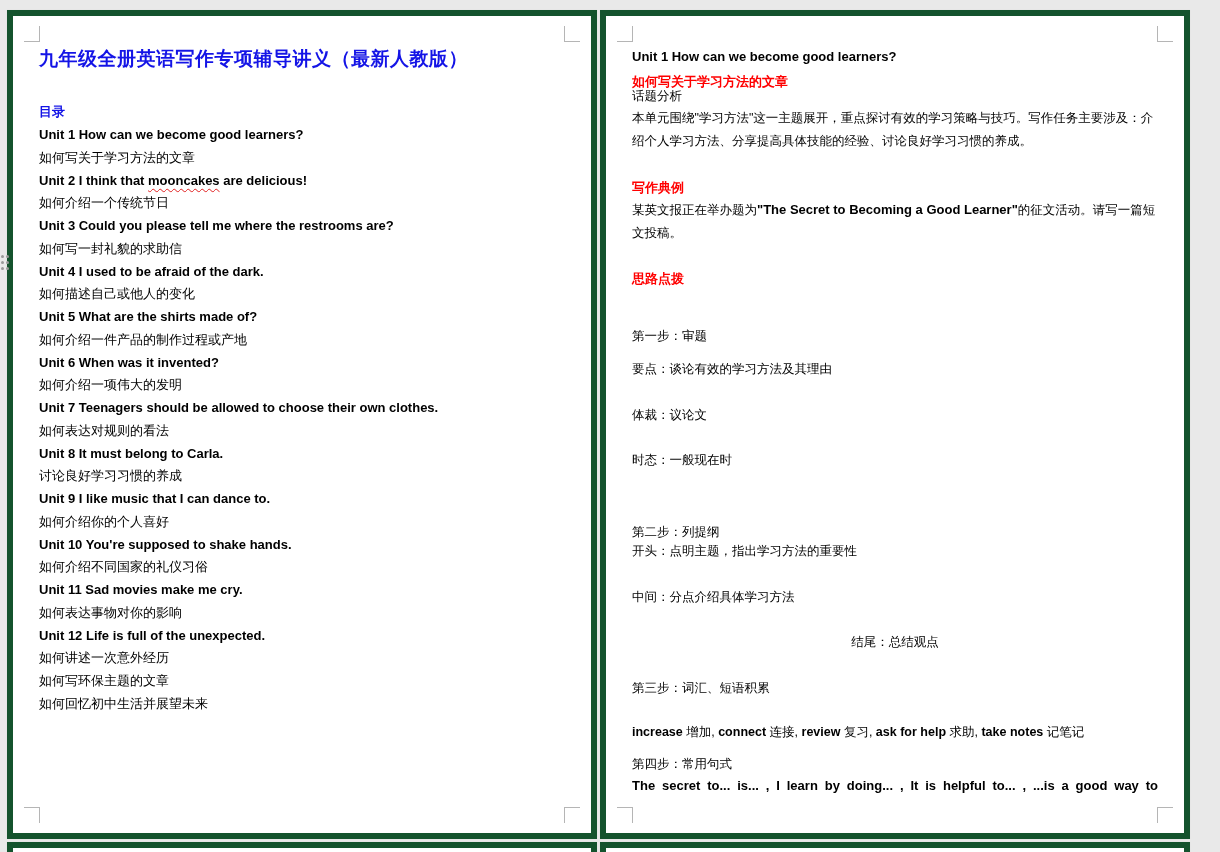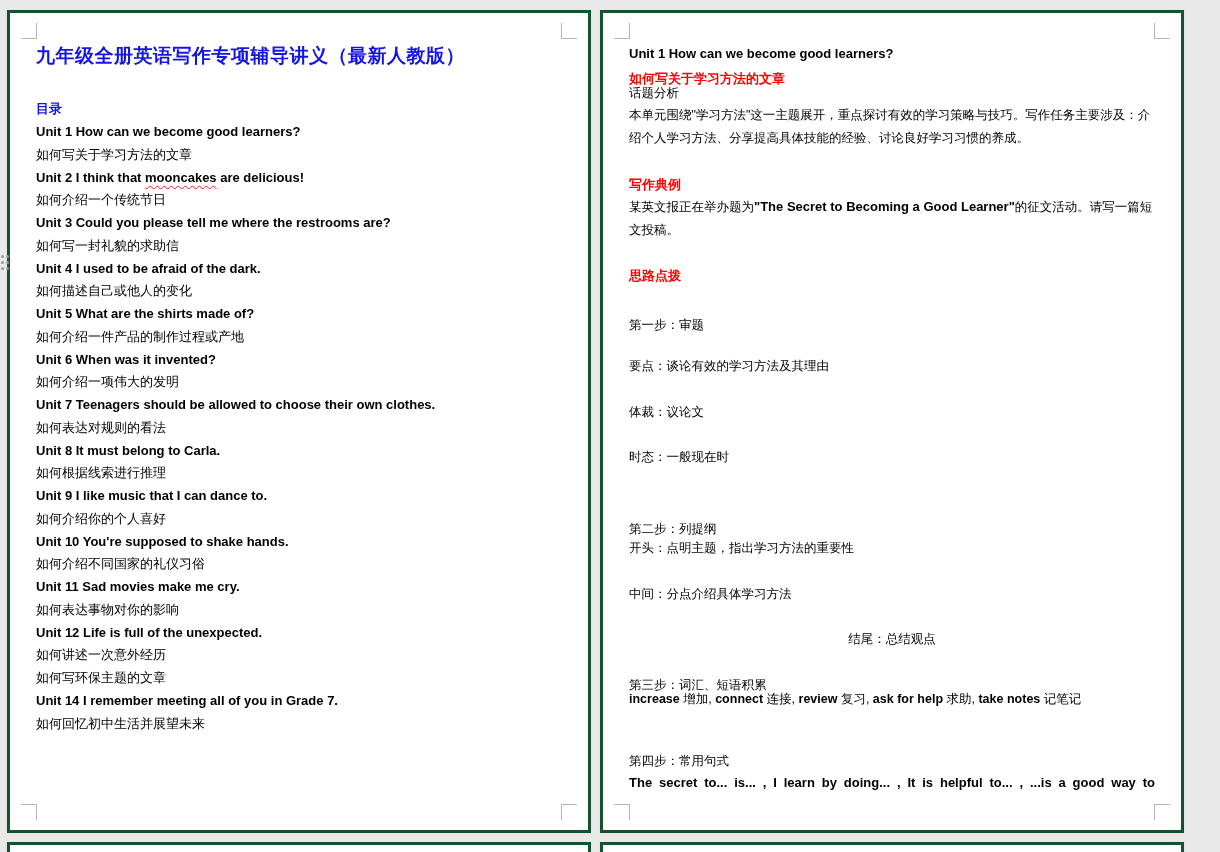--- a/index.html
+++ b/index.html
@@ -4,21 +4,21 @@
 <style>
   html, body { margin: 0; padding: 0; }
   body {
     width: 1220px; height: 852px; overflow: hidden; position: relative;
     background: #e9e9e9;
     font-family: "Liberation Sans", "DejaVu Sans", sans-serif;
     color: #000;
   }
   .page {
     position: absolute; background: #fff;
-    border: 3px solid #14532d;
+    border: 6px solid #14532d;
     box-shadow: 0 0 1px rgba(0,0,0,0.08);
     overflow: hidden;
   }
   #page1 { left: 7px; top: 10px; width: 578px; height: 817px; }
   #page2 { left: 600px; top: 10px; width: 578px; height: 817px; }
   #page3 { left: 7px; top: 842px; width: 578px; height: 40px; }
   #page4 { left: 600px; top: 842px; width: 578px; height: 40px; }
 
   .corner { position: absolute; width: 15px; height: 15px; border-color: #b5b5b5; border-style: solid; border-width: 0; }
   .c-tl { left: 11px; top: 10px; border-right-width: 1px; border-bottom-width: 1px; }
@@ -78,31 +78,30 @@
       <div class="toc-desc">如何写一封礼貌的求助信</div>
       <div class="toc-unit">Unit 4 I used to be afraid of the dark.</div>
       <div class="toc-desc">如何描述自己或他人的变化</div>
       <div class="toc-unit">Unit 5 What are the shirts made of?</div>
       <div class="toc-desc">如何介绍一件产品的制作过程或产地</div>
       <div class="toc-unit">Unit 6 When was it invented?</div>
       <div class="toc-desc">如何介绍一项伟大的发明</div>
       <div class="toc-unit">Unit 7 Teenagers should be allowed to choose their own clothes.</div>
       <div class="toc-desc">如何表达对规则的看法</div>
       <div class="toc-unit">Unit 8 It must belong to Carla.</div>
-      <div class="toc-desc">如何根据线索进行推理</div>
+      <div class="toc-desc">讨论良好学习习惯的养成</div>
       <div class="toc-unit">Unit 9 I like music that I can dance to.</div>
       <div class="toc-desc">如何介绍你的个人喜好</div>
       <div class="toc-unit">Unit 10 You're supposed to shake hands.</div>
       <div class="toc-desc">如何介绍不同国家的礼仪习俗</div>
       <div class="toc-unit">Unit 11 Sad movies make me cry.</div>
       <div class="toc-desc">如何表达事物对你的影响</div>
       <div class="toc-unit">Unit 12 Life is full of the unexpected.</div>
       <div class="toc-desc">如何讲述一次意外经历</div>
       <div class="toc-desc">如何写环保主题的文章</div>
-      <div class="toc-unit">Unit 14 I remember meeting all of you in Grade 7.</div>
       <div class="toc-desc">如何回忆初中生活并展望未来</div>
     </div>
   </div>
 </div>
 
 <div class="drag-handle">
   <span></span>
     <span></span>
     <span></span>
     <span></span>
@@ -119,30 +118,30 @@
     <div class="r r-bold" style="top:33px;">Unit 1 How can we become good learners?</div>
     <div class="r r-red" style="top:57px;">如何写关于学习方法的文章</div>
     <div class="r" style="top:72px;">话题分析</div>
     <div class="r para" style="top:91px;">本单元围绕"学习方法"这一主题展开，重点探讨有效的学习策略与技巧。写作任务主要涉及：介绍个人学习方法、分享提高具体技能的经验、讨论良好学习习惯的养成。</div>
 
     <div class="r r-red" style="top:163px;">写作典例</div>
     <div class="r para" style="top:182px;"><span>某英文报正在举办题为</span><span class="b" style="font-size:13px;">"The Secret to Becoming a Good Learner"</span><span>的征文活动。请写一篇短文投稿。</span></div>
 
     <div class="r r-red" style="top:254px;">思路点拨</div>
 
-    <div class="r" style="top:304px;">第一步：审题</div>
+    <div class="r" style="top:312px;">第一步：审题</div>
     <div class="r" style="top:345px;">要点：谈论有效的学习方法及其理由</div>
     <div class="r" style="top:391px;">体裁：议论文</div>
     <div class="r" style="top:436px;">时态：一般现在时</div>
     <div class="r" style="top:508px;">第二步：列提纲</div>
     <div class="r" style="top:527px;">开头：点明主题，指出学习方法的重要性</div>
     <div class="r" style="top:573px;">中间：分点介绍具体学习方法</div>
     <div class="r" style="top:618px;text-align:center;">结尾：总结观点</div>
     <div class="r" style="top:664px;">第三步：词汇、短语积累</div>
-    <div class="r" style="top:678px;">
+    <div class="r" style="top:708px;">
       <span class="b">increase</span><span> 增加, </span><span class="b">connect</span><span> 连接, </span><span class="b">review</span><span> 复习, </span><span class="b">ask for help</span><span> 求助, </span><span class="b">take notes</span><span> 记笔记</span>
     </div>
     <div class="r" style="top:740px;">第四步：常用句式</div>
     <div class="r justify" style="top:762px;">The secret to... is... , I learn by doing... , It is helpful to... , ...is a good way to</div>
   </div>
 </div>
 
 <div class="page" id="page3"></div>
 <div class="page" id="page4"></div>
 

